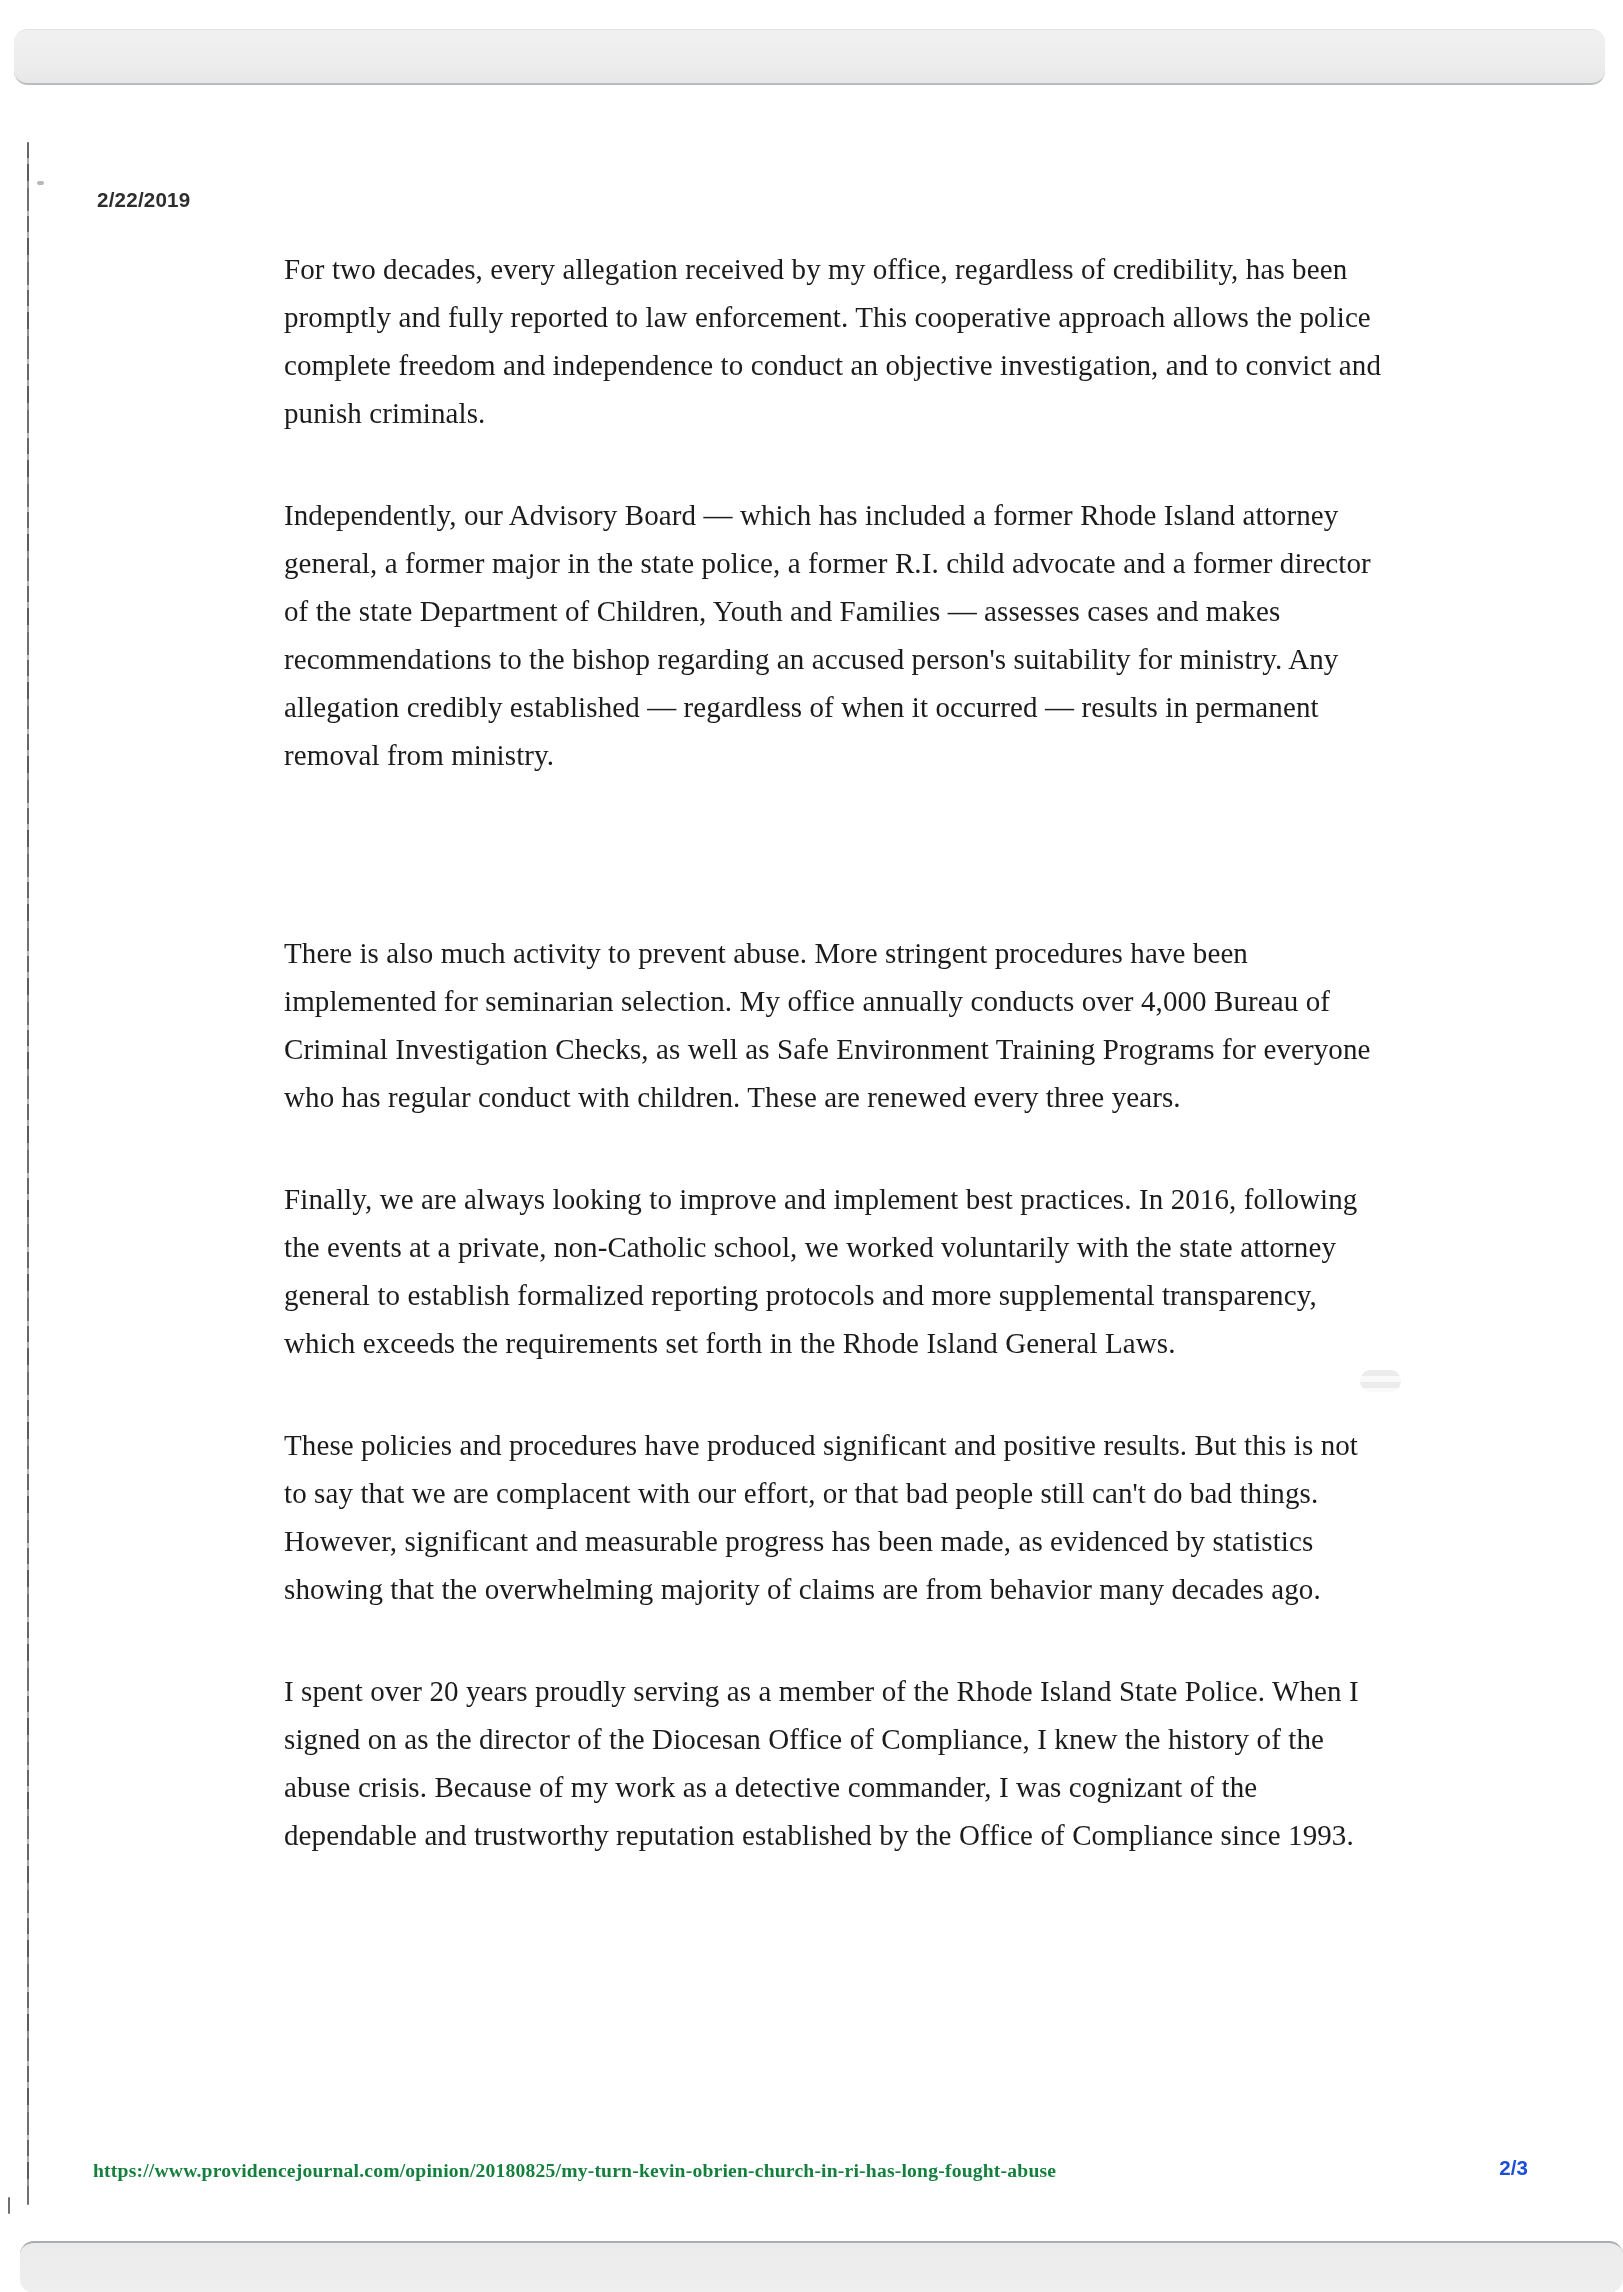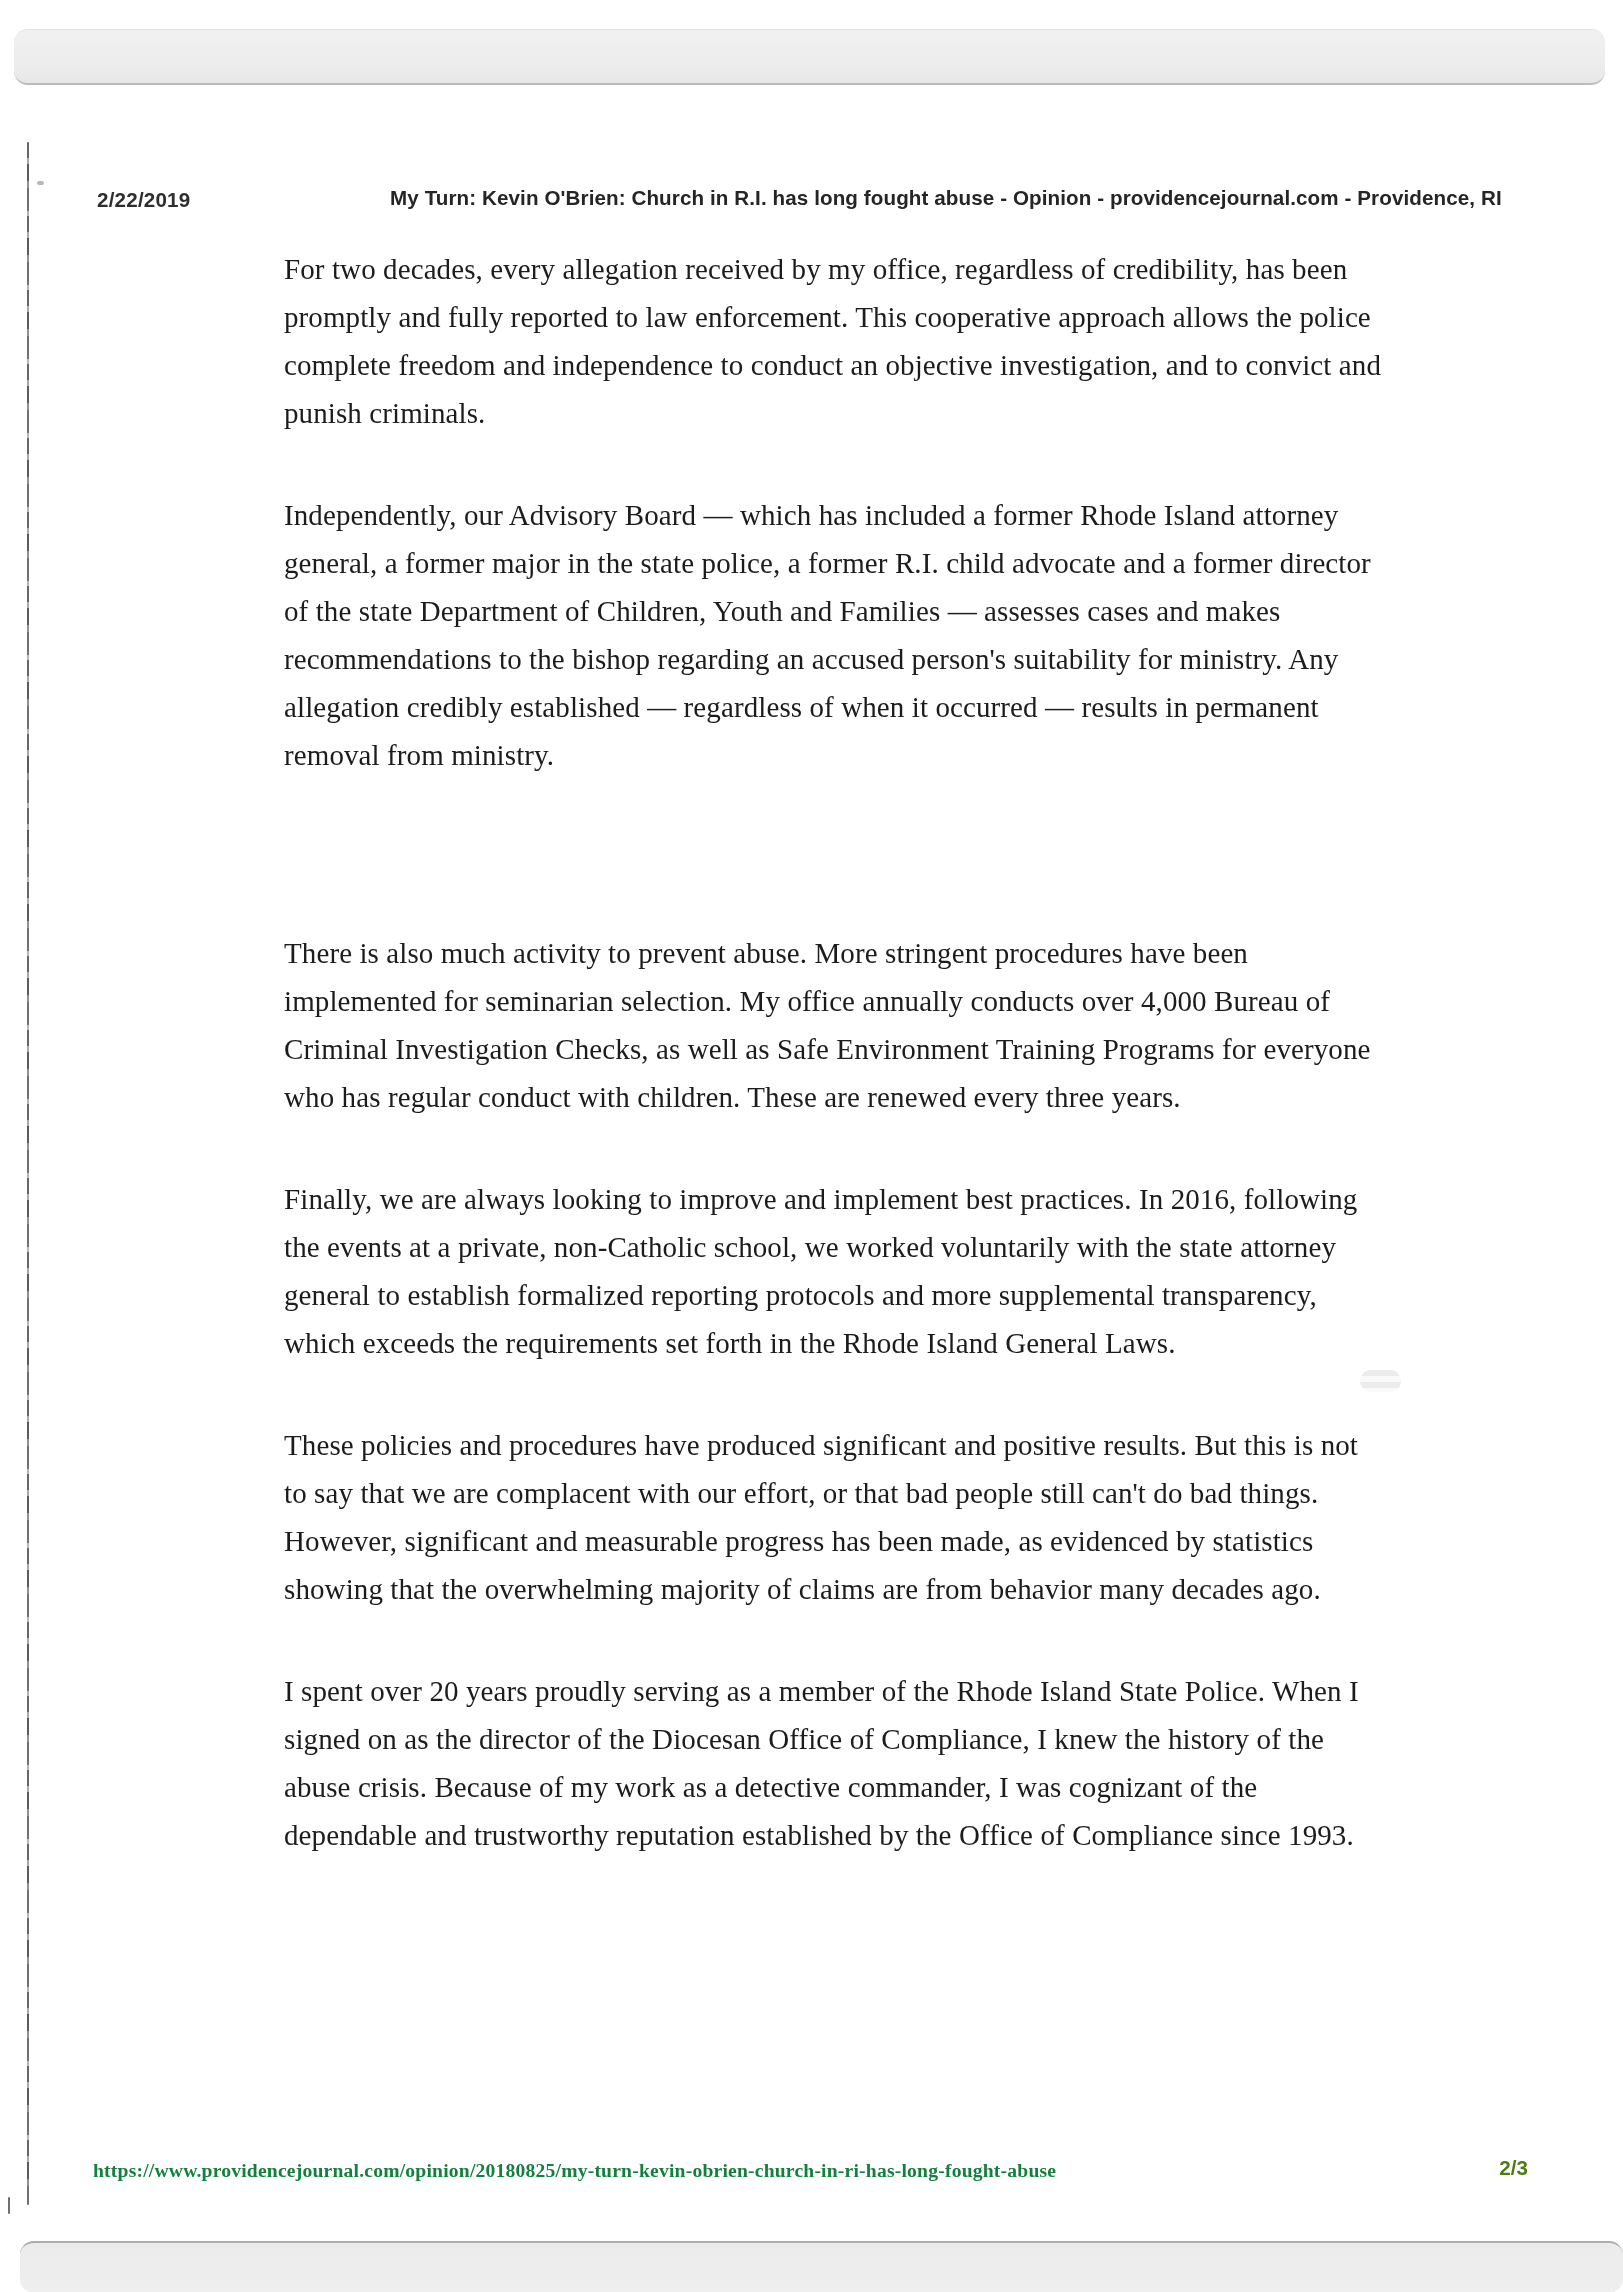--- a/index.html
+++ b/index.html
@@ -96,37 +96,36 @@
     font-family: Liberation Serif, serif;
     font-size: 19.6px; font-weight: 600;
     color: #15803d;
     letter-spacing: 0.2px;
   }
   .footer-page-number {
     position: absolute;
     right: 95px; top: 2156px;
     font-family: "Liberation Sans", sans-serif;
     font-size: 20.6px; font-weight: 700;
-    color: #4d7c0f;
+    color: #1d4ed8;
   }
 </style>
 </head>
 <body>
 
 <div class="page">
 
   <div class="scan-band-top"></div>
   <div class="scan-band-bottom"></div>
   <div class="scan-edge-line"></div>
   <div class="artifact-dot"></div>
   <div class="artifact-tick"></div>
   <div class="artifact-smudge"></div>
 
   <div class="header-date">2/22/2019</div>
-  <div class="header-title">My Turn: Kevin O'Brien: Church in R.I. has long fought abuse - Opinion - providencejournal.com - Providence, RI</div>
 
   <div class="article">
     <p>For two decades, every allegation received by my office, regardless of credibility, has been promptly and fully reported to law enforcement. This cooperative approach allows the police complete freedom and independence to conduct an objective investigation, and to convict and punish criminals.</p>
     <p>Independently, our Advisory Board — which has included a former Rhode Island attorney general, a former major in the state police, a former R.I. child advocate and a former director of the state Department of Children, Youth and Families — assesses cases and makes recommendations to the bishop regarding an accused person's suitability for ministry. Any allegation credibly established — regardless of when it occurred — results in permanent removal from ministry.</p>
     <div class="para-spacer"></div>
     <p>There is also much activity to prevent abuse. More stringent procedures have been implemented for seminarian selection. My office annually conducts over 4,000 Bureau of Criminal Investigation Checks, as well as Safe Environment Training Programs for everyone who has regular conduct with children. These are renewed every three years.</p>
     <p>Finally, we are always looking to improve and implement best practices. In 2016, following the events at a private, non-Catholic school, we worked voluntarily with the state attorney general to establish formalized reporting protocols and more supplemental transparency, which exceeds the requirements set forth in the Rhode Island General Laws.</p>
     <p>These policies and procedures have produced significant and positive results. But this is not to say that we are complacent with our effort, or that bad people still can't do bad things. However, significant and measurable progress has been made, as evidenced by statistics showing that the overwhelming majority of claims are from behavior many decades ago.</p>
     <p>I spent over 20 years proudly serving as a member of the Rhode Island State Police. When I signed on as the director of the Diocesan Office of Compliance, I knew the history of the abuse crisis. Because of my work as a detective commander, I was cognizant of the dependable and trustworthy reputation established by the Office of Compliance since 1993.</p>
   </div>

